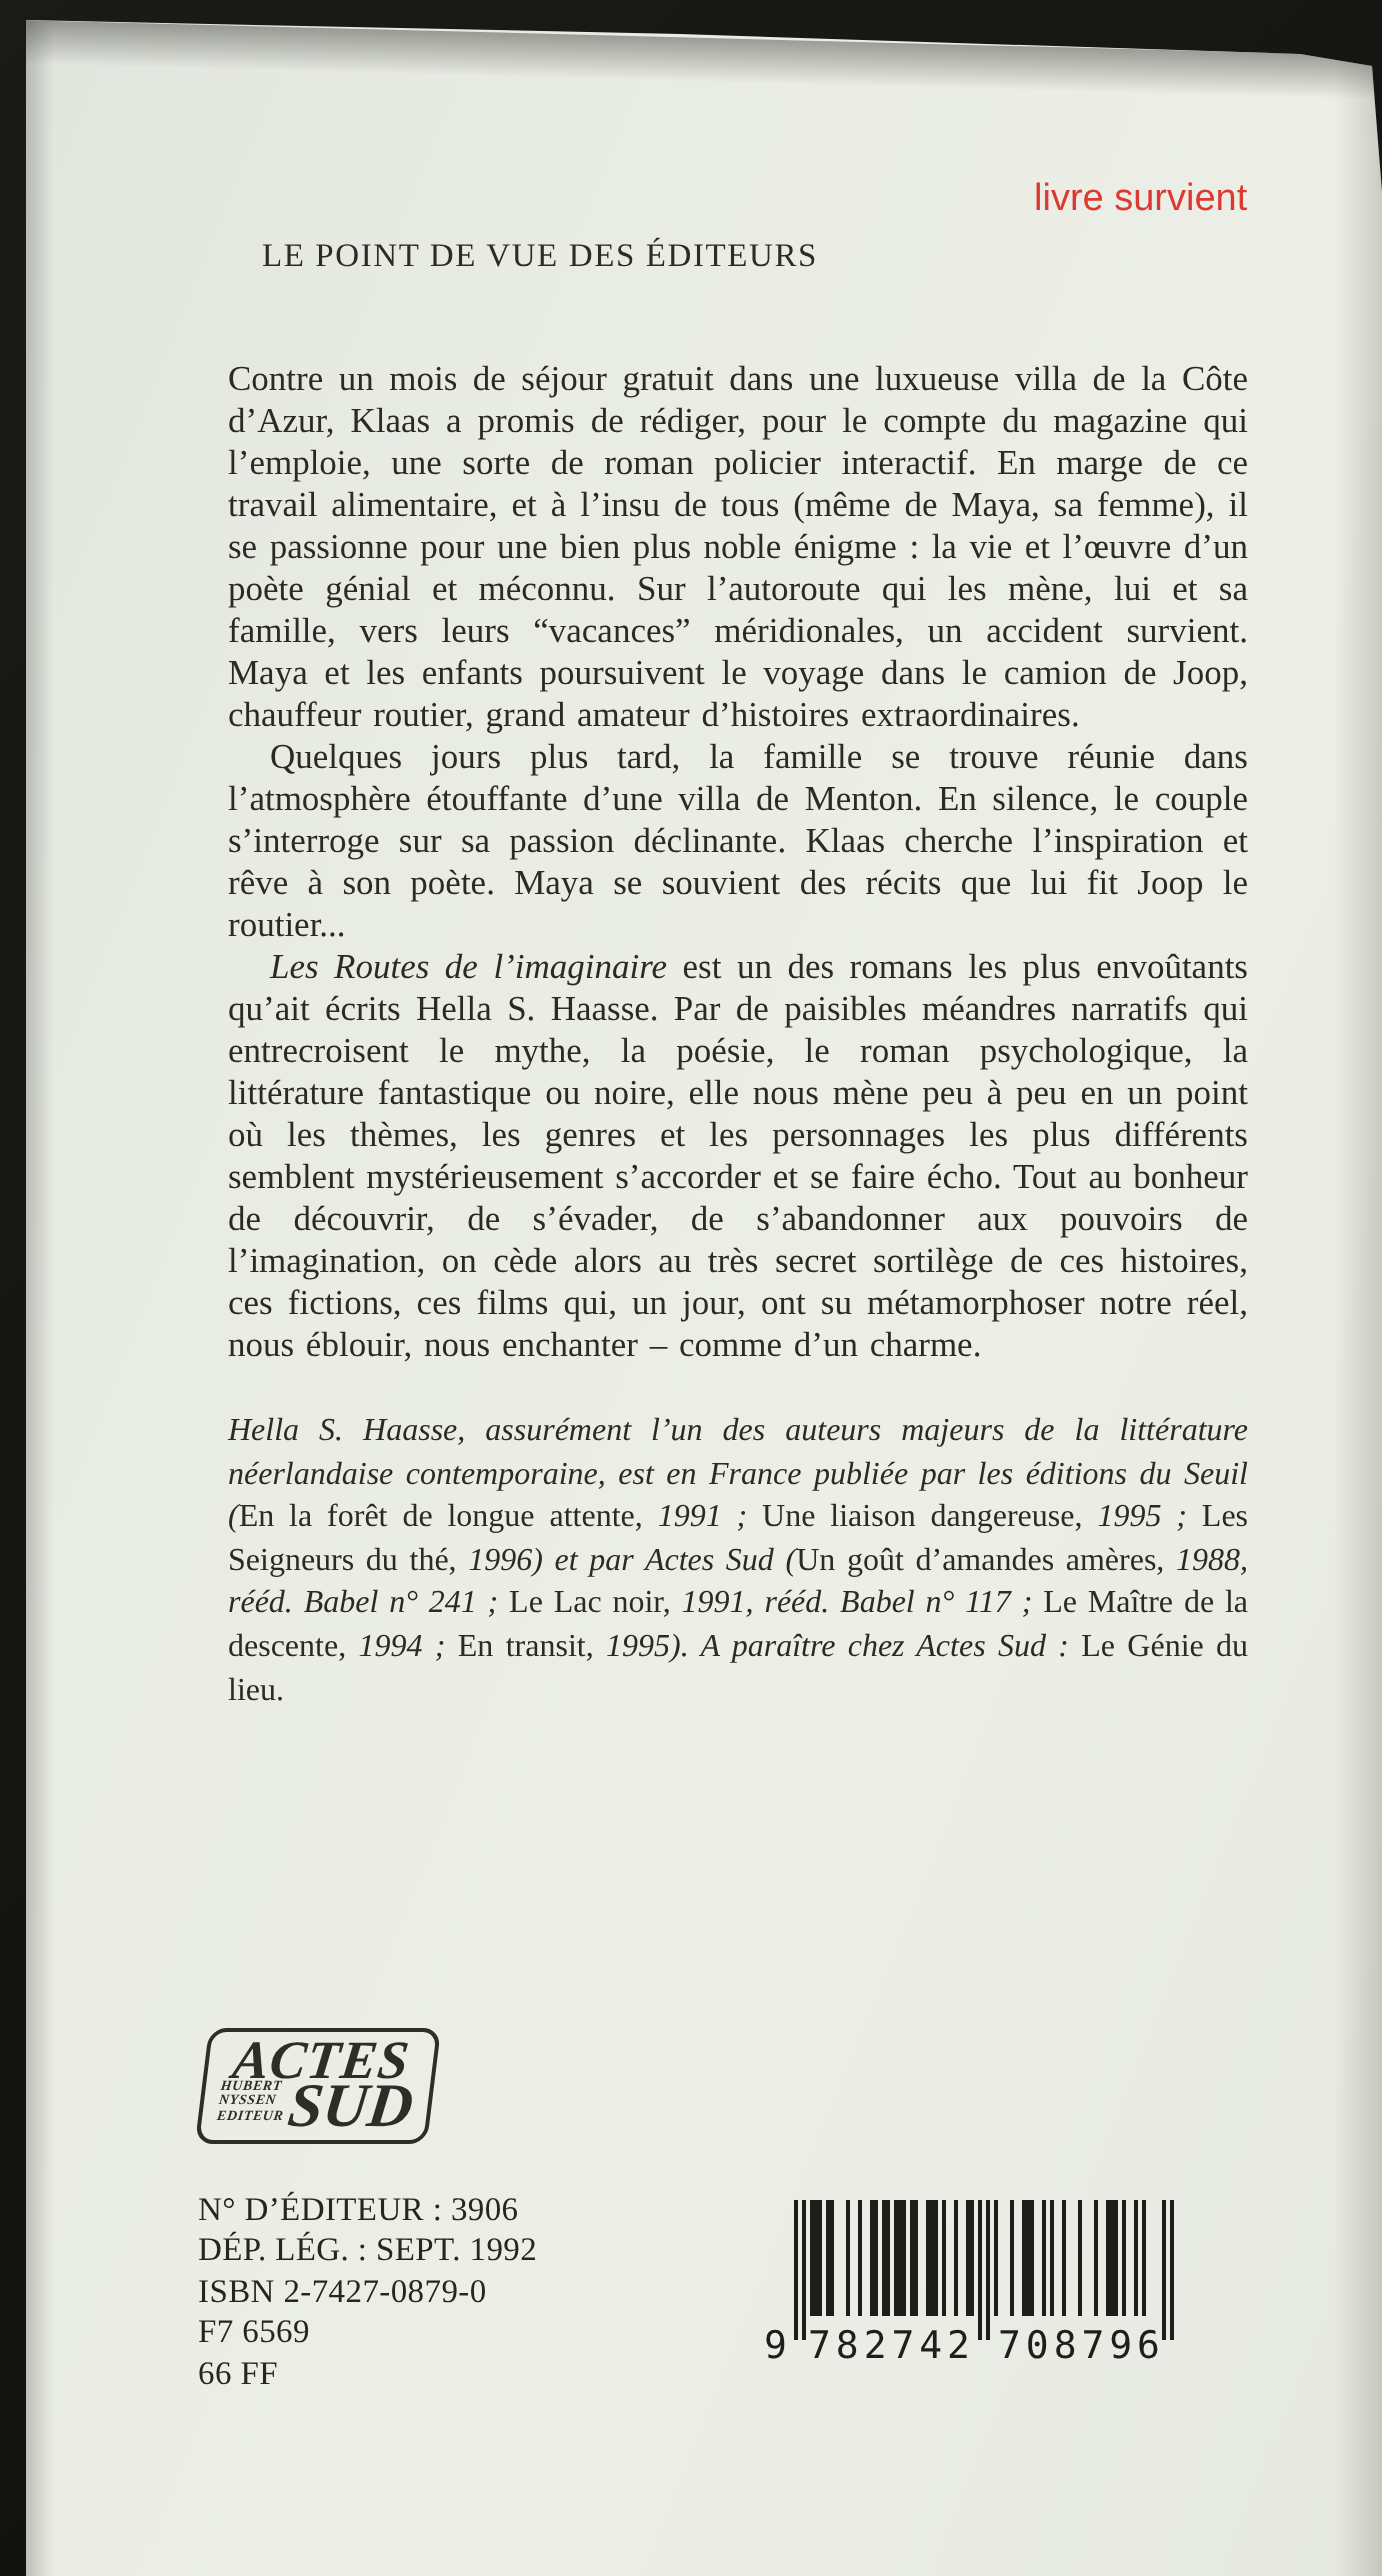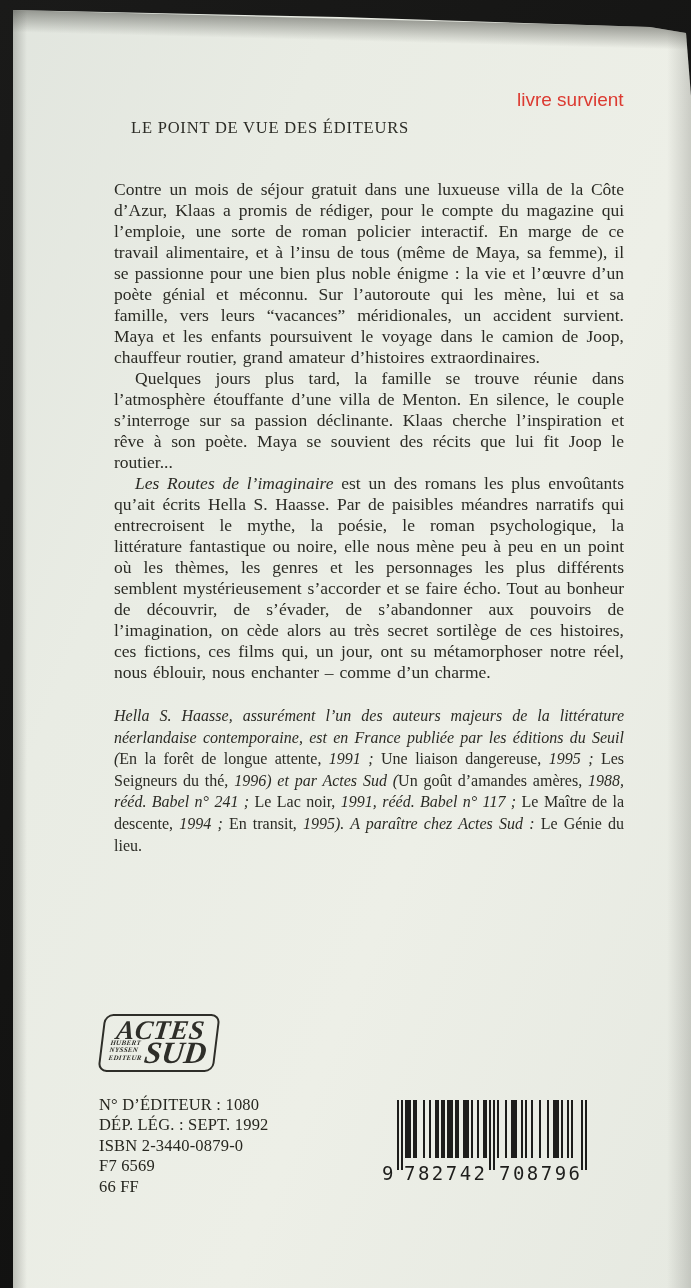--- a/index.html
+++ b/index.html
@@ -110,23 +110,23 @@
         <div class="logo-imprint">
           <div>HUBERT</div>
           <div>NYSSEN</div>
           <div>EDITEUR</div>
         </div>
         <div class="logo-sud">SUD</div>
       </div>
     </div>
 
     <div class="colophon">
-      <div>N° D’ÉDITEUR : 1080</div>
+      <div>N° D’ÉDITEUR : 3906</div>
       <div>DÉP. LÉG. : SEPT. 1992</div>
-      <div>ISBN 2-3440-0879-0</div>
+      <div>ISBN 2-7427-0879-0</div>
       <div>F7 6569</div>
       <div>66 FF</div>
     </div>
 
     <div class="barcode">
       <svg width="190" height="70" viewBox="0 0 190 70" xmlns="http://www.w3.org/2000/svg">
           <rect x="0" y="0" width="2" height="70" fill="#1d1d1b"></rect>
           <rect x="4" y="0" width="2" height="70" fill="#1d1d1b"></rect>
           <rect x="8" y="0" width="2" height="58" fill="#1d1d1b"></rect>
           <rect x="10" y="0" width="2" height="58" fill="#1d1d1b"></rect>

